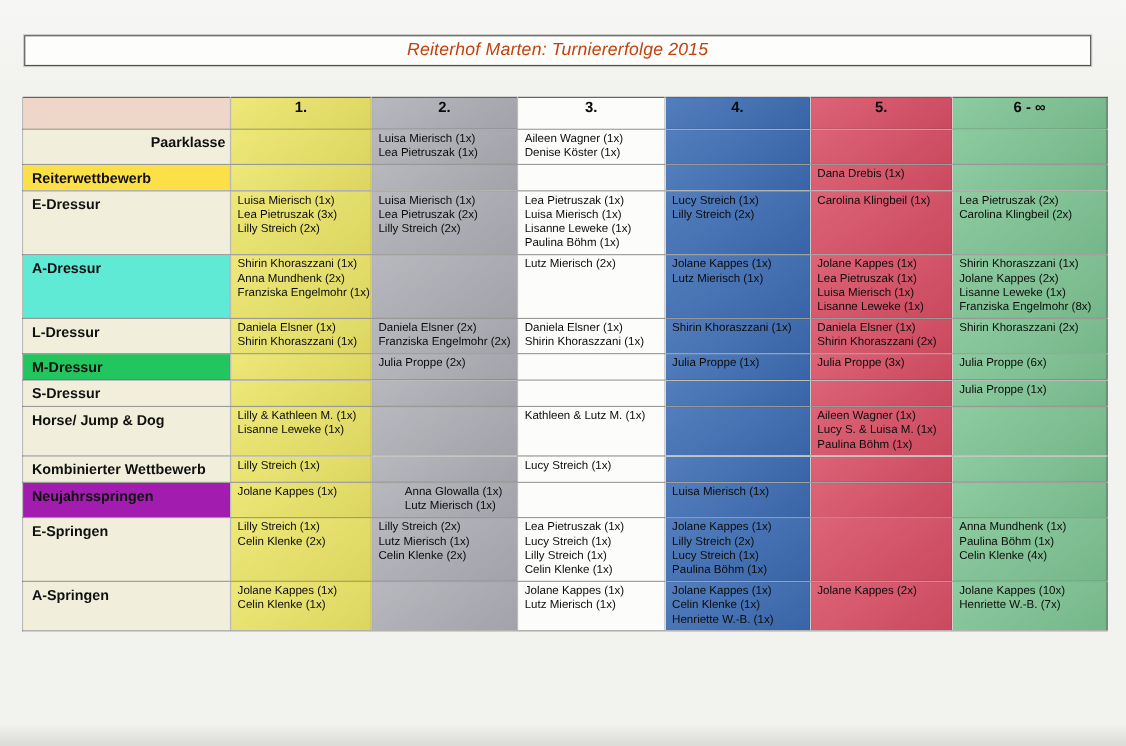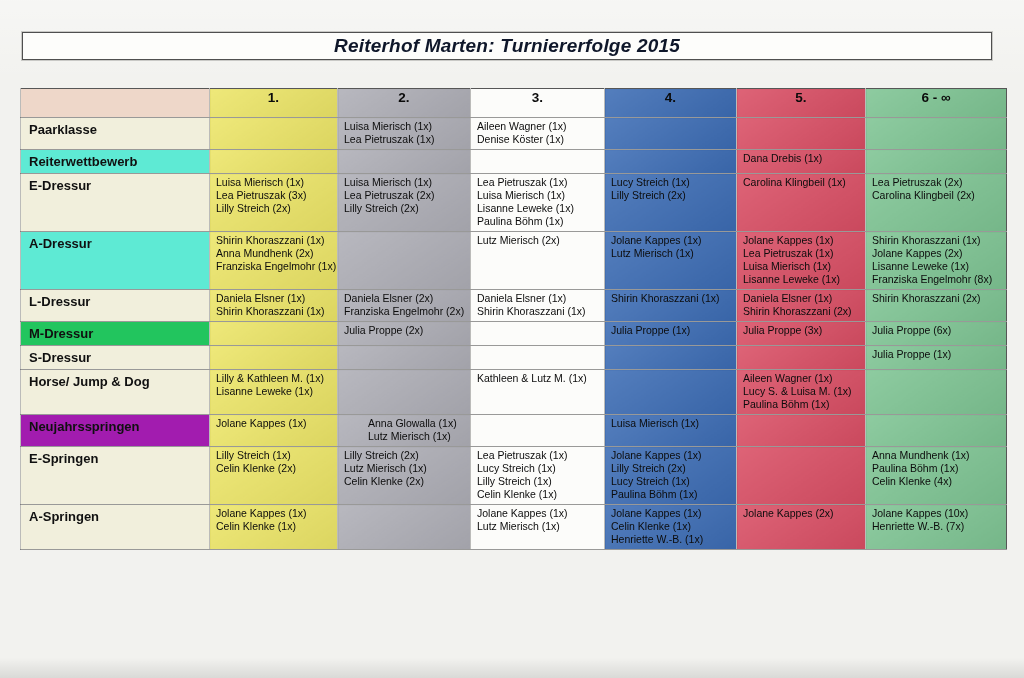--- a/index.html
+++ b/index.html
@@ -17,21 +17,21 @@
     pointer-events:none;
   }
   .title-box{
     position:absolute;left:22px;top:32px;width:968px;height:26px;
     background:#fdfdfb;
     border:1px solid #4f4f4f;
     box-shadow:0 0 0 1px #c9c9c6;
     display:flex;align-items:center;justify-content:center;
   }
   .title-box span{
-    font-weight:bold;font-style:italic;font-size:19px;color:#0f172a;
+    font-weight:normal;font-style:italic;font-size:16px;color:#c2410c;
     letter-spacing:.2px;
   }
   table.results{
     position:absolute;left:20px;top:88px;width:986px;
     border-collapse:collapse;table-layout:fixed;
     border:1px solid #565656;
   }
   table.results th, table.results td{
     vertical-align:top;
     border-left:1px solid rgba(60,60,60,.30);
@@ -79,36 +79,36 @@
         <th style="background: linear-gradient(145deg, rgba(255, 255, 255, 0.12), rgba(0, 0, 0, 0.07)) rgb(236, 229, 103);">1.</th>
         <th style="background: linear-gradient(145deg, rgba(255, 255, 255, 0.12), rgba(0, 0, 0, 0.07)) rgb(174, 174, 182);">2.</th>
         <th style="background: rgb(252, 252, 250);">3.</th>
         <th style="background: linear-gradient(145deg, rgba(255, 255, 255, 0.12), rgba(0, 0, 0, 0.07)) rgb(60, 108, 180);">4.</th>
         <th style="background: linear-gradient(145deg, rgba(255, 255, 255, 0.12), rgba(0, 0, 0, 0.07)) rgb(217, 78, 100);">5.</th>
         <th style="background: linear-gradient(145deg, rgba(255, 255, 255, 0.12), rgba(0, 0, 0, 0.07)) rgb(126, 196, 147);">6 - ∞</th>
       </tr>
   </thead>
   <tbody>
       <tr>
-        <th class="rowlabel" style="background: rgb(241, 239, 220);">Paarklasse</th>
+        <th class="rowlabel" style="background: rgb(241, 239, 220); text-align: right;">Paarklasse</th>
         <td style="background: linear-gradient(145deg, rgba(255, 255, 255, 0.12), rgba(0, 0, 0, 0.07)) rgb(236, 229, 103);"></td>
         <td style="background: linear-gradient(145deg, rgba(255, 255, 255, 0.12), rgba(0, 0, 0, 0.07)) rgb(174, 174, 182);">
           <div class="entry">Luisa Mierisch (1x)</div>
           <div class="entry">Lea Pietruszak (1x)</div>
         </td>
         <td style="background: rgb(252, 252, 250);">
           <div class="entry">Aileen Wagner (1x)</div>
           <div class="entry">Denise Köster (1x)</div>
         </td>
         <td style="background: linear-gradient(145deg, rgba(255, 255, 255, 0.12), rgba(0, 0, 0, 0.07)) rgb(60, 108, 180);"></td>
         <td style="background: linear-gradient(145deg, rgba(255, 255, 255, 0.12), rgba(0, 0, 0, 0.07)) rgb(217, 78, 100);"></td>
         <td style="background: linear-gradient(145deg, rgba(255, 255, 255, 0.12), rgba(0, 0, 0, 0.07)) rgb(126, 196, 147);"></td>
       </tr>
       <tr>
-        <th class="rowlabel" style="background: #5eead4;">Reiterwettbewerb</th>
+        <th class="rowlabel" style="background: #fde047;">Reiterwettbewerb</th>
         <td style="background: linear-gradient(145deg, rgba(255, 255, 255, 0.12), rgba(0, 0, 0, 0.07)) rgb(236, 229, 103);"></td>
         <td style="background: linear-gradient(145deg, rgba(255, 255, 255, 0.12), rgba(0, 0, 0, 0.07)) rgb(174, 174, 182);"></td>
         <td style="background: rgb(252, 252, 250);"></td>
         <td style="background: linear-gradient(145deg, rgba(255, 255, 255, 0.12), rgba(0, 0, 0, 0.07)) rgb(60, 108, 180);"></td>
         <td style="background: linear-gradient(145deg, rgba(255, 255, 255, 0.12), rgba(0, 0, 0, 0.07)) rgb(217, 78, 100);">
           <div class="entry">Dana Drebis (1x)</div>
         </td>
         <td style="background: linear-gradient(145deg, rgba(255, 255, 255, 0.12), rgba(0, 0, 0, 0.07)) rgb(126, 196, 147);"></td>
       </tr>
       <tr>
@@ -231,20 +231,33 @@
         <td style="background: linear-gradient(145deg, rgba(255, 255, 255, 0.12), rgba(0, 0, 0, 0.07)) rgb(174, 174, 182);"></td>
         <td style="background: rgb(252, 252, 250);">
           <div class="entry">Kathleen &amp; Lutz M. (1x)</div>
         </td>
         <td style="background: linear-gradient(145deg, rgba(255, 255, 255, 0.12), rgba(0, 0, 0, 0.07)) rgb(60, 108, 180);"></td>
         <td style="background: linear-gradient(145deg, rgba(255, 255, 255, 0.12), rgba(0, 0, 0, 0.07)) rgb(217, 78, 100);">
           <div class="entry">Aileen Wagner (1x)</div>
           <div class="entry">Lucy S. &amp; Luisa M. (1x)</div>
           <div class="entry">Paulina Böhm (1x)</div>
         </td>
+        <td style="background: linear-gradient(145deg, rgba(255, 255, 255, 0.12), rgba(0, 0, 0, 0.07)) rgb(126, 196, 147);"></td>
+      </tr>
+      <tr>
+        <th class="rowlabel" style="background: rgb(241, 239, 220);">Kombinierter Wettbewerb</th>
+        <td style="background: linear-gradient(145deg, rgba(255, 255, 255, 0.12), rgba(0, 0, 0, 0.07)) rgb(236, 229, 103);">
+          <div class="entry">Lilly Streich (1x)</div>
+        </td>
+        <td style="background: linear-gradient(145deg, rgba(255, 255, 255, 0.12), rgba(0, 0, 0, 0.07)) rgb(174, 174, 182);"></td>
+        <td style="background: rgb(252, 252, 250);">
+          <div class="entry">Lucy Streich (1x)</div>
+        </td>
+        <td style="background: linear-gradient(145deg, rgba(255, 255, 255, 0.12), rgba(0, 0, 0, 0.07)) rgb(60, 108, 180);"></td>
+        <td style="background: linear-gradient(145deg, rgba(255, 255, 255, 0.12), rgba(0, 0, 0, 0.07)) rgb(217, 78, 100);"></td>
         <td style="background: linear-gradient(145deg, rgba(255, 255, 255, 0.12), rgba(0, 0, 0, 0.07)) rgb(126, 196, 147);"></td>
       </tr>
       <tr>
         <th class="rowlabel" style="background: #a21caf;">Neujahrsspringen</th>
         <td style="background: linear-gradient(145deg, rgba(255, 255, 255, 0.12), rgba(0, 0, 0, 0.07)) rgb(236, 229, 103);">
           <div class="entry">Jolane Kappes (1x)</div>
         </td>
         <td style="background: linear-gradient(145deg, rgba(255, 255, 255, 0.12), rgba(0, 0, 0, 0.07)) rgb(174, 174, 182); padding-left: 30px;">
           <div class="entry">Anna Glowalla (1x)</div>
           <div class="entry">Lutz Mierisch (1x)</div>

